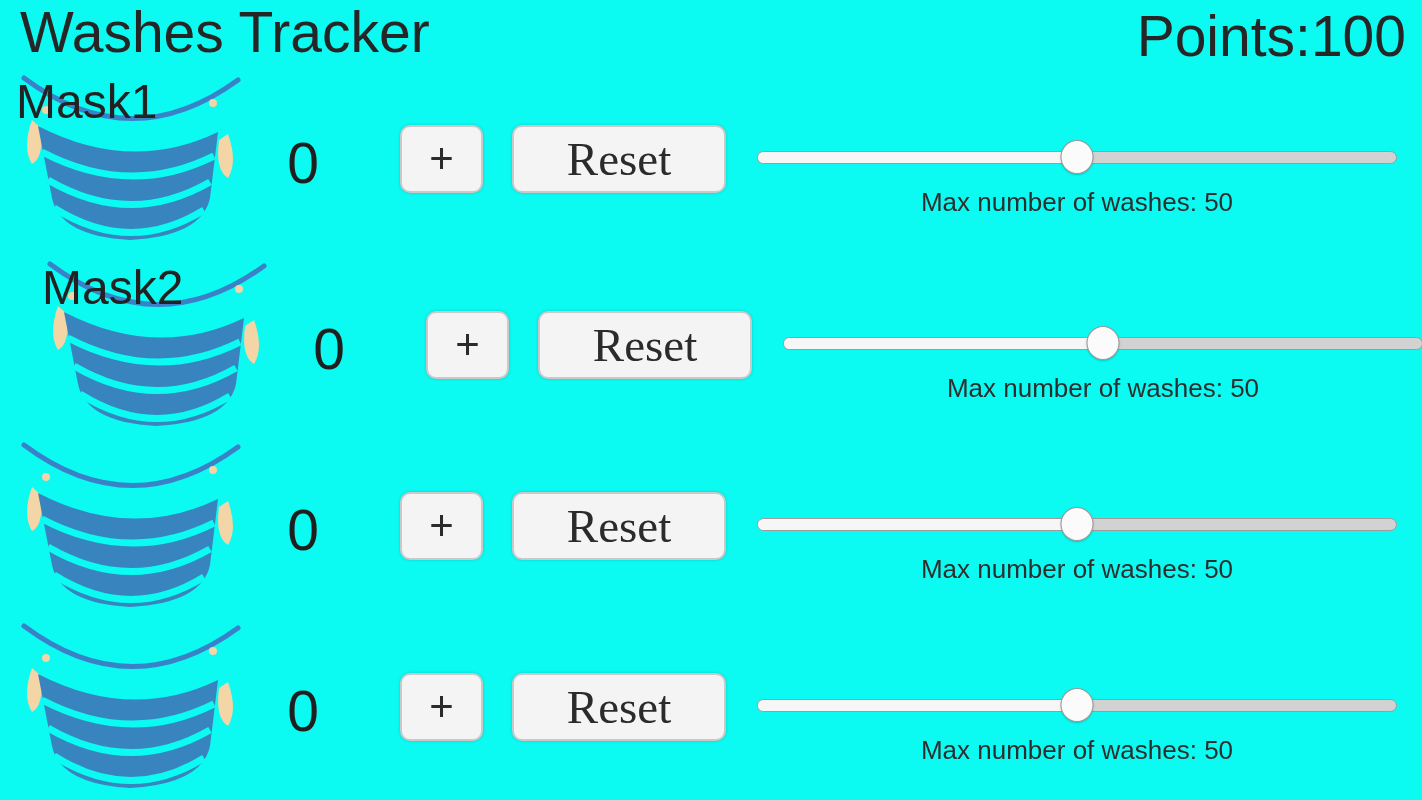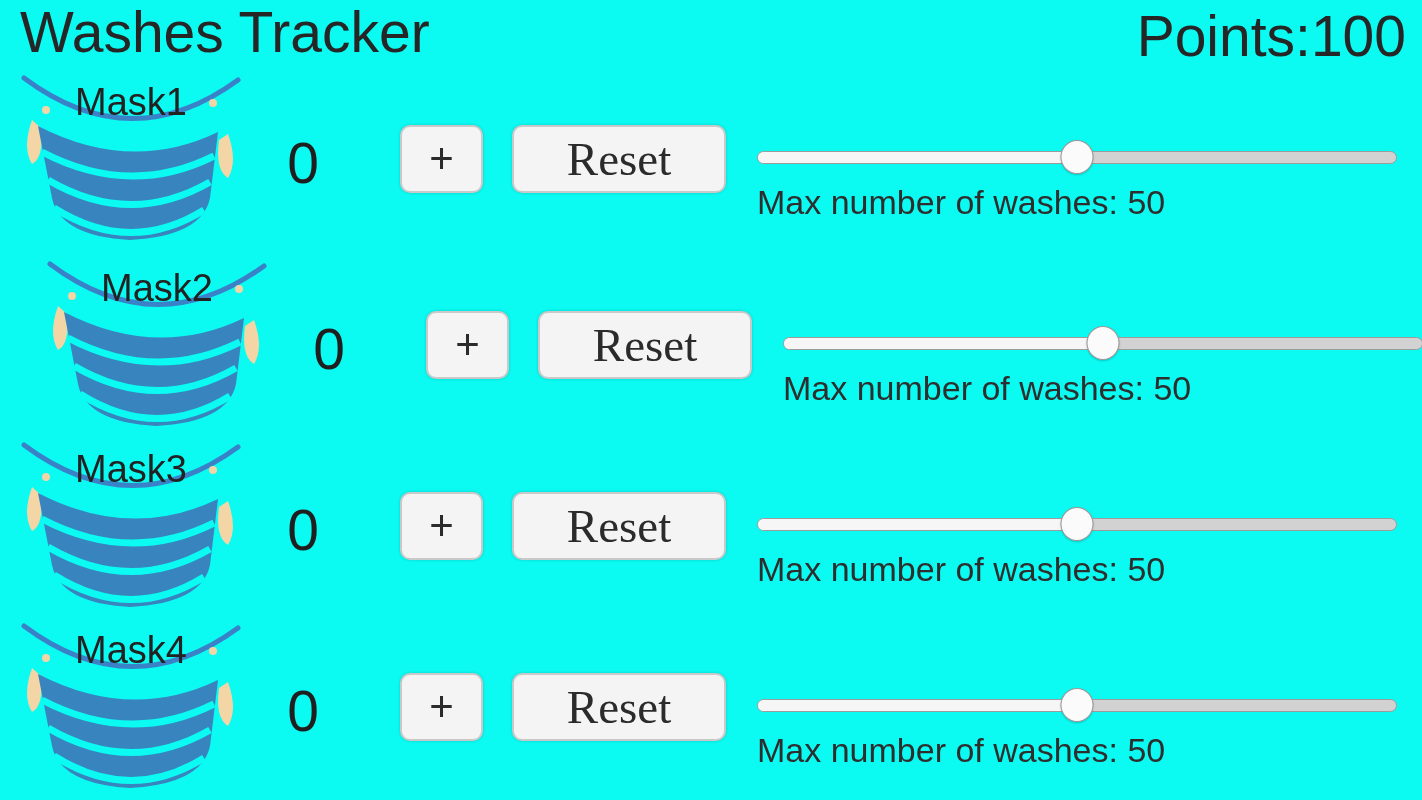--- a/index.html
+++ b/index.html
@@ -17,21 +17,21 @@
   }
   .points{
     position:absolute;right:16px;top:4px;
     font-size:57px;line-height:64px;white-space:nowrap;margin-left:9px;
   }
   .row{position:absolute;left:0;width:1422px;height:186px;}
   .mask{position:absolute;left:16px;top:0;width:230px;height:182px;}
   .mask svg{width:230px;height:182px;display:block;}
   .mask-label{
     position:absolute;left:16px;top:10px;width:230px;
-    text-align:center;font-size:38px;line-height:44px;color:#222;
+    font-size:48px;line-height:44px;color:#222;
   }
   .count{
     position:absolute;left:268px;top:62px;width:70px;
     text-align:center;font-size:57px;line-height:62px;color:#1f1f1f;
   }
   .btn{
     position:absolute;top:55px;height:68px;
     background:#f4f4f4;
     border:2px solid #c9c9c9;border-radius:10px;
     color:#2b2b2b;
@@ -52,21 +52,21 @@
   .thumb{
     position:absolute;top:13px;left:50%;
     width:33px;height:34px;
     background:#fbfbfb;border:1px solid #999;border-radius:50%;
     transform:translate(-50%,-50%);
     box-shadow:0 1px 2px rgba(0,0,0,0.2);
     box-sizing:border-box;
   }
   .maxlbl{
     position:absolute;left:757px;top:110px;width:640px;
-    font-size:34px;line-height:44px;color:#2e2e2e;
+    text-align:center;font-size:26px;line-height:44px;color:#2e2e2e;
     white-space:nowrap;
   }
   .rowpos-0{top:70px;} .rowpos-1{top:256px;margin-left:26px;} .rowpos-2{top:437px;} .rowpos-3{top:618px;}
 </style>
 </head>
 <body>
 
 <svg width="0" height="0" style="position:absolute" aria-hidden="true">
   <defs>
     <g id="maskicon">
@@ -123,40 +123,38 @@
   </div>
   <div class="maxlbl">Max number of washes: 50</div>
 </section>
 
 <section class="row rowpos-2">
   <div class="mask">
     <svg viewBox="0 0 230 182">
         <use href="#maskicon"></use>
       </svg>
   </div>
-  <div class="mask-label">Mask3</div>
   <div class="count">0</div>
   <button class="btn plus">+</button>
   <button class="btn reset">Reset</button>
   <div class="slider">
     <div class="trk">
         <div class="fill" style="width: 50%;"></div>
       </div>
     <div class="thumb" style="left: 50%;"></div>
   </div>
   <div class="maxlbl">Max number of washes: 50</div>
 </section>
 
 <section class="row rowpos-3">
   <div class="mask">
     <svg viewBox="0 0 230 182">
         <use href="#maskicon"></use>
       </svg>
   </div>
-  <div class="mask-label">Mask4</div>
   <div class="count">0</div>
   <button class="btn plus">+</button>
   <button class="btn reset">Reset</button>
   <div class="slider">
     <div class="trk">
         <div class="fill" style="width: 50%;"></div>
       </div>
     <div class="thumb" style="left: 50%;"></div>
   </div>
   <div class="maxlbl">Max number of washes: 50</div>

